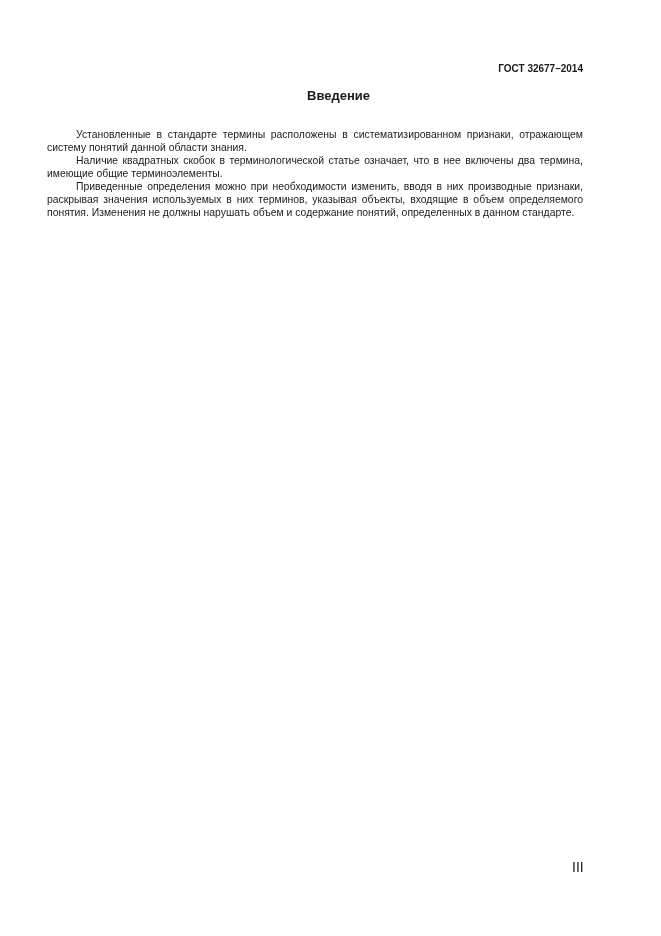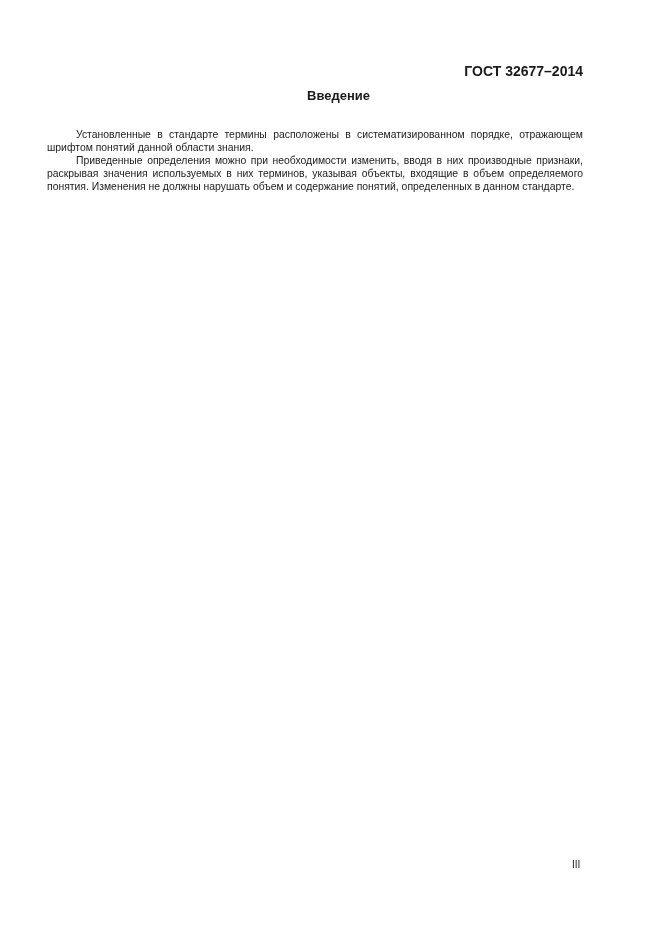--- a/index.html
+++ b/index.html
@@ -1,31 +1,32 @@
 <!DOCTYPE html>
 <html><head>
 <meta charset="utf-8">
 <style>
   html, body { margin: 0; padding: 0; background: #ffffff; }
   body { width: 661px; height: 936px; position: relative; overflow: hidden;
          font-family: "Liberation Sans", sans-serif; color: #1a1a1a; }
   .doc-code { position: absolute; top: 63px; right: 78px; font-weight: bold;
-              font-size: 14px; letter-spacing: 0; }
+              font-size: 10px; letter-spacing: 0; }
   .title { position: absolute; top: 88px; left: 8px; width: 661px; text-align: center;
            font-weight: bold; font-size: 13px; }
   .body { position: absolute; top: 128px; left: 47px; width: 536px;
           font-size: 10.4px; line-height: 13px; }
   .body p { margin: 0; text-indent: 29px; text-align: justify; }
-  .page-num { position: absolute; top: 859px; left: 572px; font-size: 10px; }
+  .page-num { position: absolute; top: 859px; left: 572px; font-size: 14px; }
 </style>
 </head>
 <body>
 
 <div class="doc-code">ГОСТ 32677–2014</div>
 
 <div class="title">Введение</div>
 
 <div class="body">
-  <p>Установленные в стандарте термины расположены в систематизированном порядке, отражающем шрифтом понятий данной области знания.</p>
+  <p>Установленные в стандарте термины расположены в систематизированном признаки, отражающем систему понятий данной области знания.</p>
+  <p>Наличие квадратных скобок в терминологической статье означает, что в нее включены два термина, имеющие общие терминоэлементы.</p>
   <p>Приведенные определения можно при необходимости изменить, вводя в них производные признаки, раскрывая значения используемых в них терминов, указывая объекты, входящие в объем определяемого понятия. Изменения не должны нарушать объем и содержание понятий, определенных в данном стандарте.</p>
 </div>
 
 <div class="page-num">III</div>
 
 </body></html>

